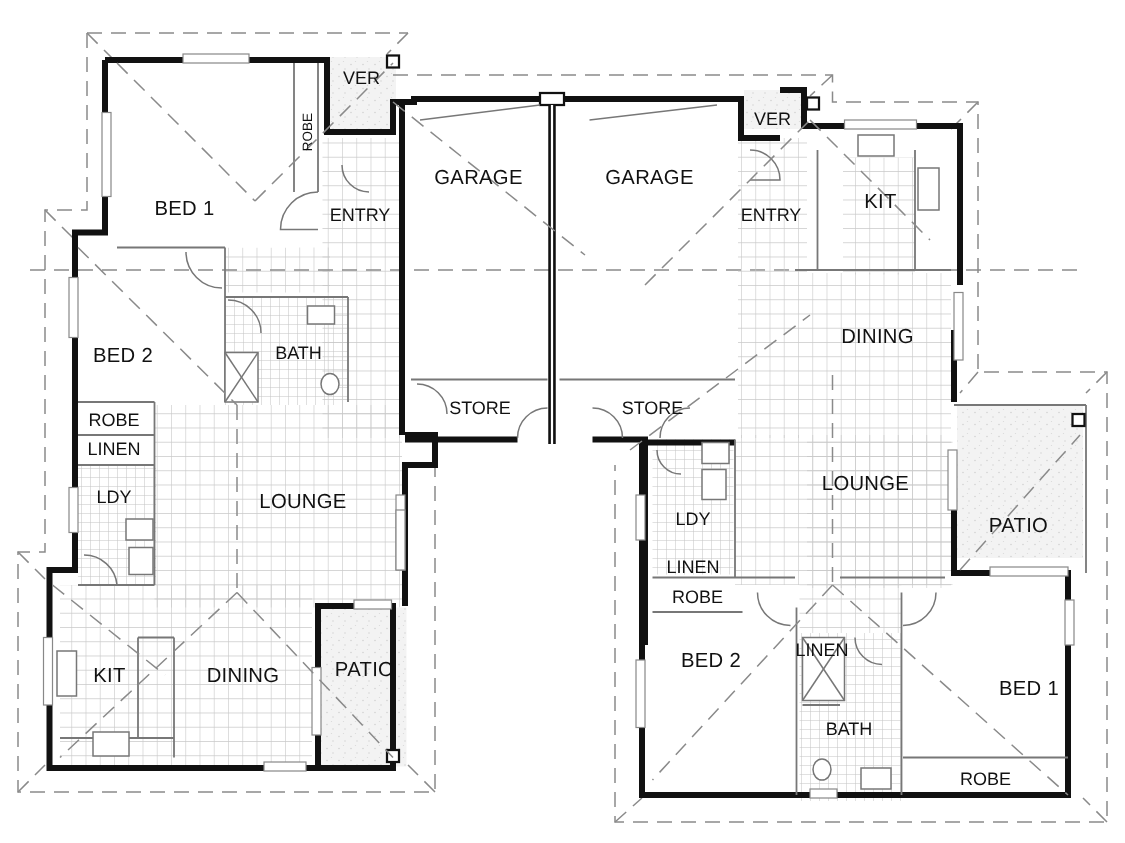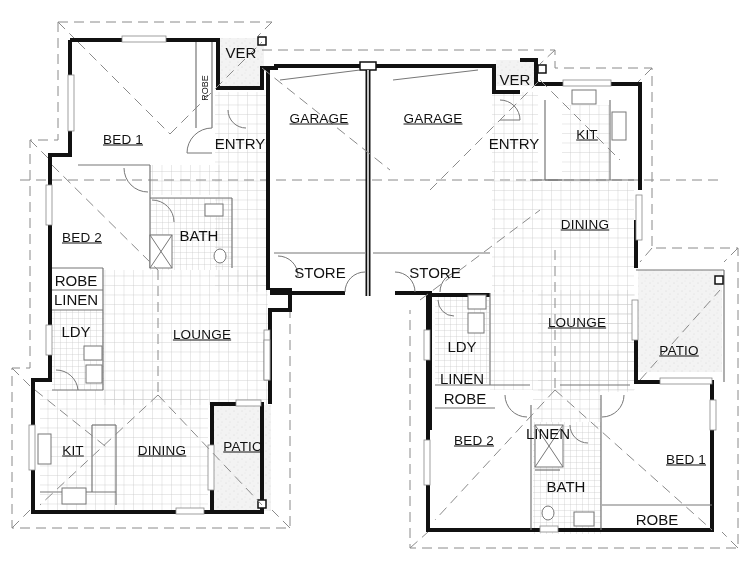--- a/index.html
+++ b/index.html
@@ -6,22 +6,22 @@
   body { width: 750px; height: 562px; overflow: hidden; font-family: "Liberation Sans", sans-serif; }
   #plan { position: absolute; left: 0; top: 0; width: 750px; height: 562px; }
   .wall { fill: none; stroke: #111; stroke-width: 4; stroke-linejoin: miter; }
   .iwall { fill: none; stroke: #777; stroke-width: 1.2; }
   .eave { fill: none; stroke: #8a8a8a; stroke-width: 1; stroke-dasharray: 10 6; }
   .roofline { fill: none; stroke: #8a8a8a; stroke-width: 1; stroke-dasharray: 10 6; }
   .door { fill: none; stroke: #777; stroke-width: 1; }
   .window { fill: #fff; stroke: #888; stroke-width: 0.8; }
   .fixture { fill: #fff; stroke: #777; stroke-width: 1; }
   .room-label { position: absolute; font-family: "Liberation Sans", sans-serif; color: #111; font-weight: normal; white-space: nowrap; transform: translate(-50%, -50%); }
-  .lbl-lg { font-size: 13.5px; letter-spacing: 0.2px; text-decoration: underline; }
-  .lbl-sm { font-size: 15px; }
+  .lbl-lg { font-size: 13.5px; letter-spacing: 0.2px; }
+  .lbl-sm { font-size: 12px; }
   .lbl-robe-v { font-size: 9px; transform: translate(-50%, -50%) rotate(-90deg); }
 </style>
 </head>
 <body>
 
 <svg id="plan" viewBox="0 0 750 562" xmlns="http://www.w3.org/2000/svg">
   <defs>
     <pattern id="tile" width="9.5" height="9.5" patternUnits="userSpaceOnUse">
       <path d="M9.5 0 L0 0 0 9.5" fill="none" stroke="#c8c8c8" stroke-width="0.8"></path>
     </pattern>

